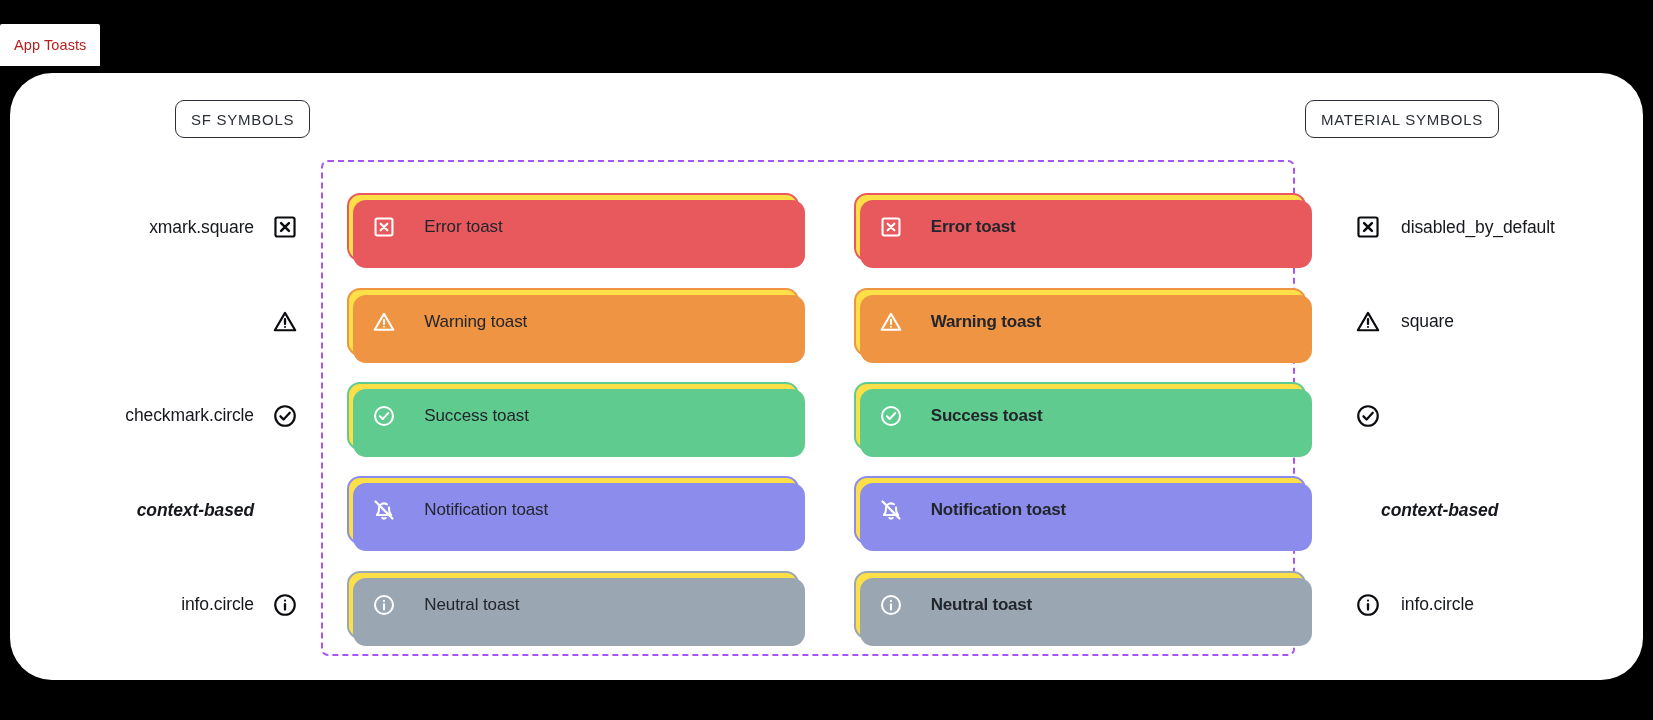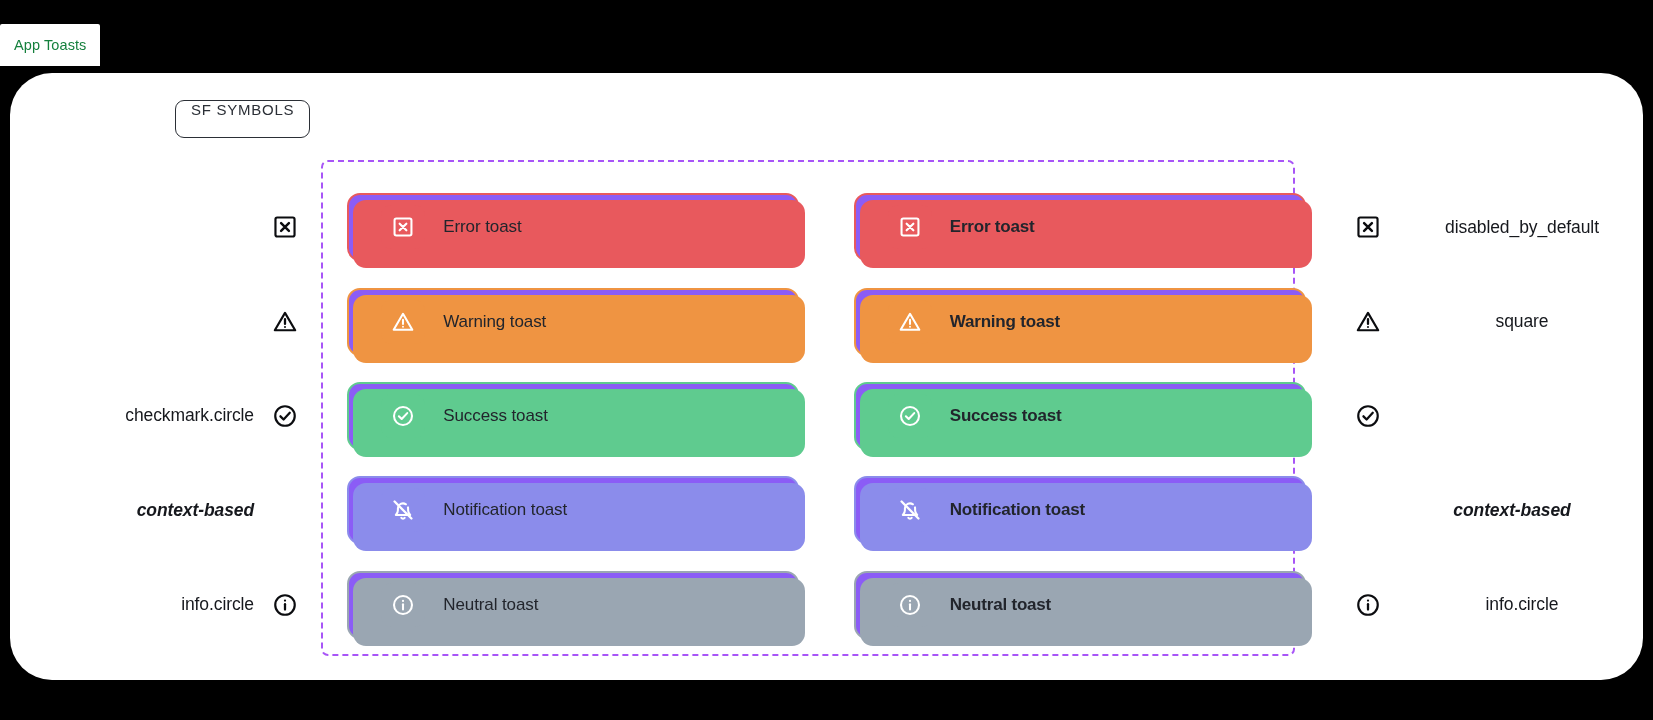--- a/index.html
+++ b/index.html
@@ -12,40 +12,40 @@
 
   
   .tab-strip {
     position: absolute; top: 24px; left: 0;
     height: 42px;
   }
   .app-tab {
     display: flex; align-items: center;
     height: 42px; padding: 4px 14px;
     background: #ffffff;
-    color: #15803d;
+    color: #b91c1c;
     font-size: 14.5px;
     letter-spacing: .1px;
     border-radius: 2px 2px 0 0;
     box-shadow: 0 0 0 1px rgba(0,0,0,.12);
   }
 
   
   .canvas {
     position: absolute;
     left: 10px; top: 73px;
     width: 1633px; height: 607px;
     background: #ffffff;
     border-radius: 42px;
   }
 
   
   .chip {
     position: absolute;
-    display: flex; align-items: flex-start; justify-content: center;
+    display: flex; align-items: center; justify-content: center;
     height: 38px; padding: 0 15px;
     border: 1.6px solid #2b2f36;
     border-radius: 9px;
     color: #2b2f36;
     font-size: 15px;
     letter-spacing: .75px;
     background: #fff;
     white-space: nowrap;
   }
   .chip-sf       { left: 165px; top: 27px; }
@@ -97,38 +97,38 @@
   .toast-cell-left  { grid-column: 3; display: flex; justify-content: center; }
   .toast-cell-right { grid-column: 4; display: flex; justify-content: center; }
 
   .ms-icon {
     grid-column: 5;
     display: flex; align-items: center; justify-content: flex-end;
     color: #0b0c0f;
   }
   .ms-label {
     grid-column: 6;
-    text-align: center;
+    text-align: left;
     padding-left: 20px;
     font-size: 17.5px;
     color: #16181d;
     letter-spacing: -.1px;
     white-space: nowrap;
   }
   .ms-label.ctx { font-style: italic; font-weight: 600; padding-left: 0px; }
 
   
   .toast {
     position: relative;
     width: 452px; height: 68px;
     display: flex; align-items: center;
-    background: #8b5cf6;
+    background: #fde047;
     border: 2px solid var(--accent);
     border-radius: 13px;
-    padding-left: 32px;
+    padding-left: 13px;
     z-index: 1;
   }
   .toast::after {
     content: "";
     position: absolute;
     left: 4px; top: 5px;
     width: 452px; height: 68px;
     background: var(--accent);
     border-radius: 13px;
     z-index: -1;
@@ -159,25 +159,29 @@
     <span>App Toasts</span>
   </div>
 </div>
 
 <div class="canvas">
 
   <div class="chip chip-sf">
     <span>SF SYMBOLS</span>
   </div>
 
+  <div class="chip chip-material">
+    <span>MATERIAL SYMBOLS</span>
+  </div>
 
   <div class="dashed-region"></div>
 
   <div class="rows" id="rows">
       <div class="row">
+        <div class="sf-label">xmark.square</div>
         <div class="sf-icon">
           <svg width="26" height="26" viewBox="0 0 24 24" fill="none" stroke="currentColor" stroke-width="2" stroke-linecap="round" stroke-linejoin="round">
             <rect x="3.2" y="3.2" width="17.6" height="17.6" rx="1.6"></rect>
             <path d="M8.4 8.4 L15.6 15.6 M15.6 8.4 L8.4 15.6" stroke-width="2.3"></path>
           </svg>
         </div>
         <div class="toast-cell-left">
           <div class="toast" style="--accent: #e8595d;">
             <div class="toast-badge">
               <svg width="26" height="26" viewBox="0 0 24 24" fill="none" stroke="#ffffff" stroke-width="1.9" stroke-linecap="round" stroke-linejoin="round">

